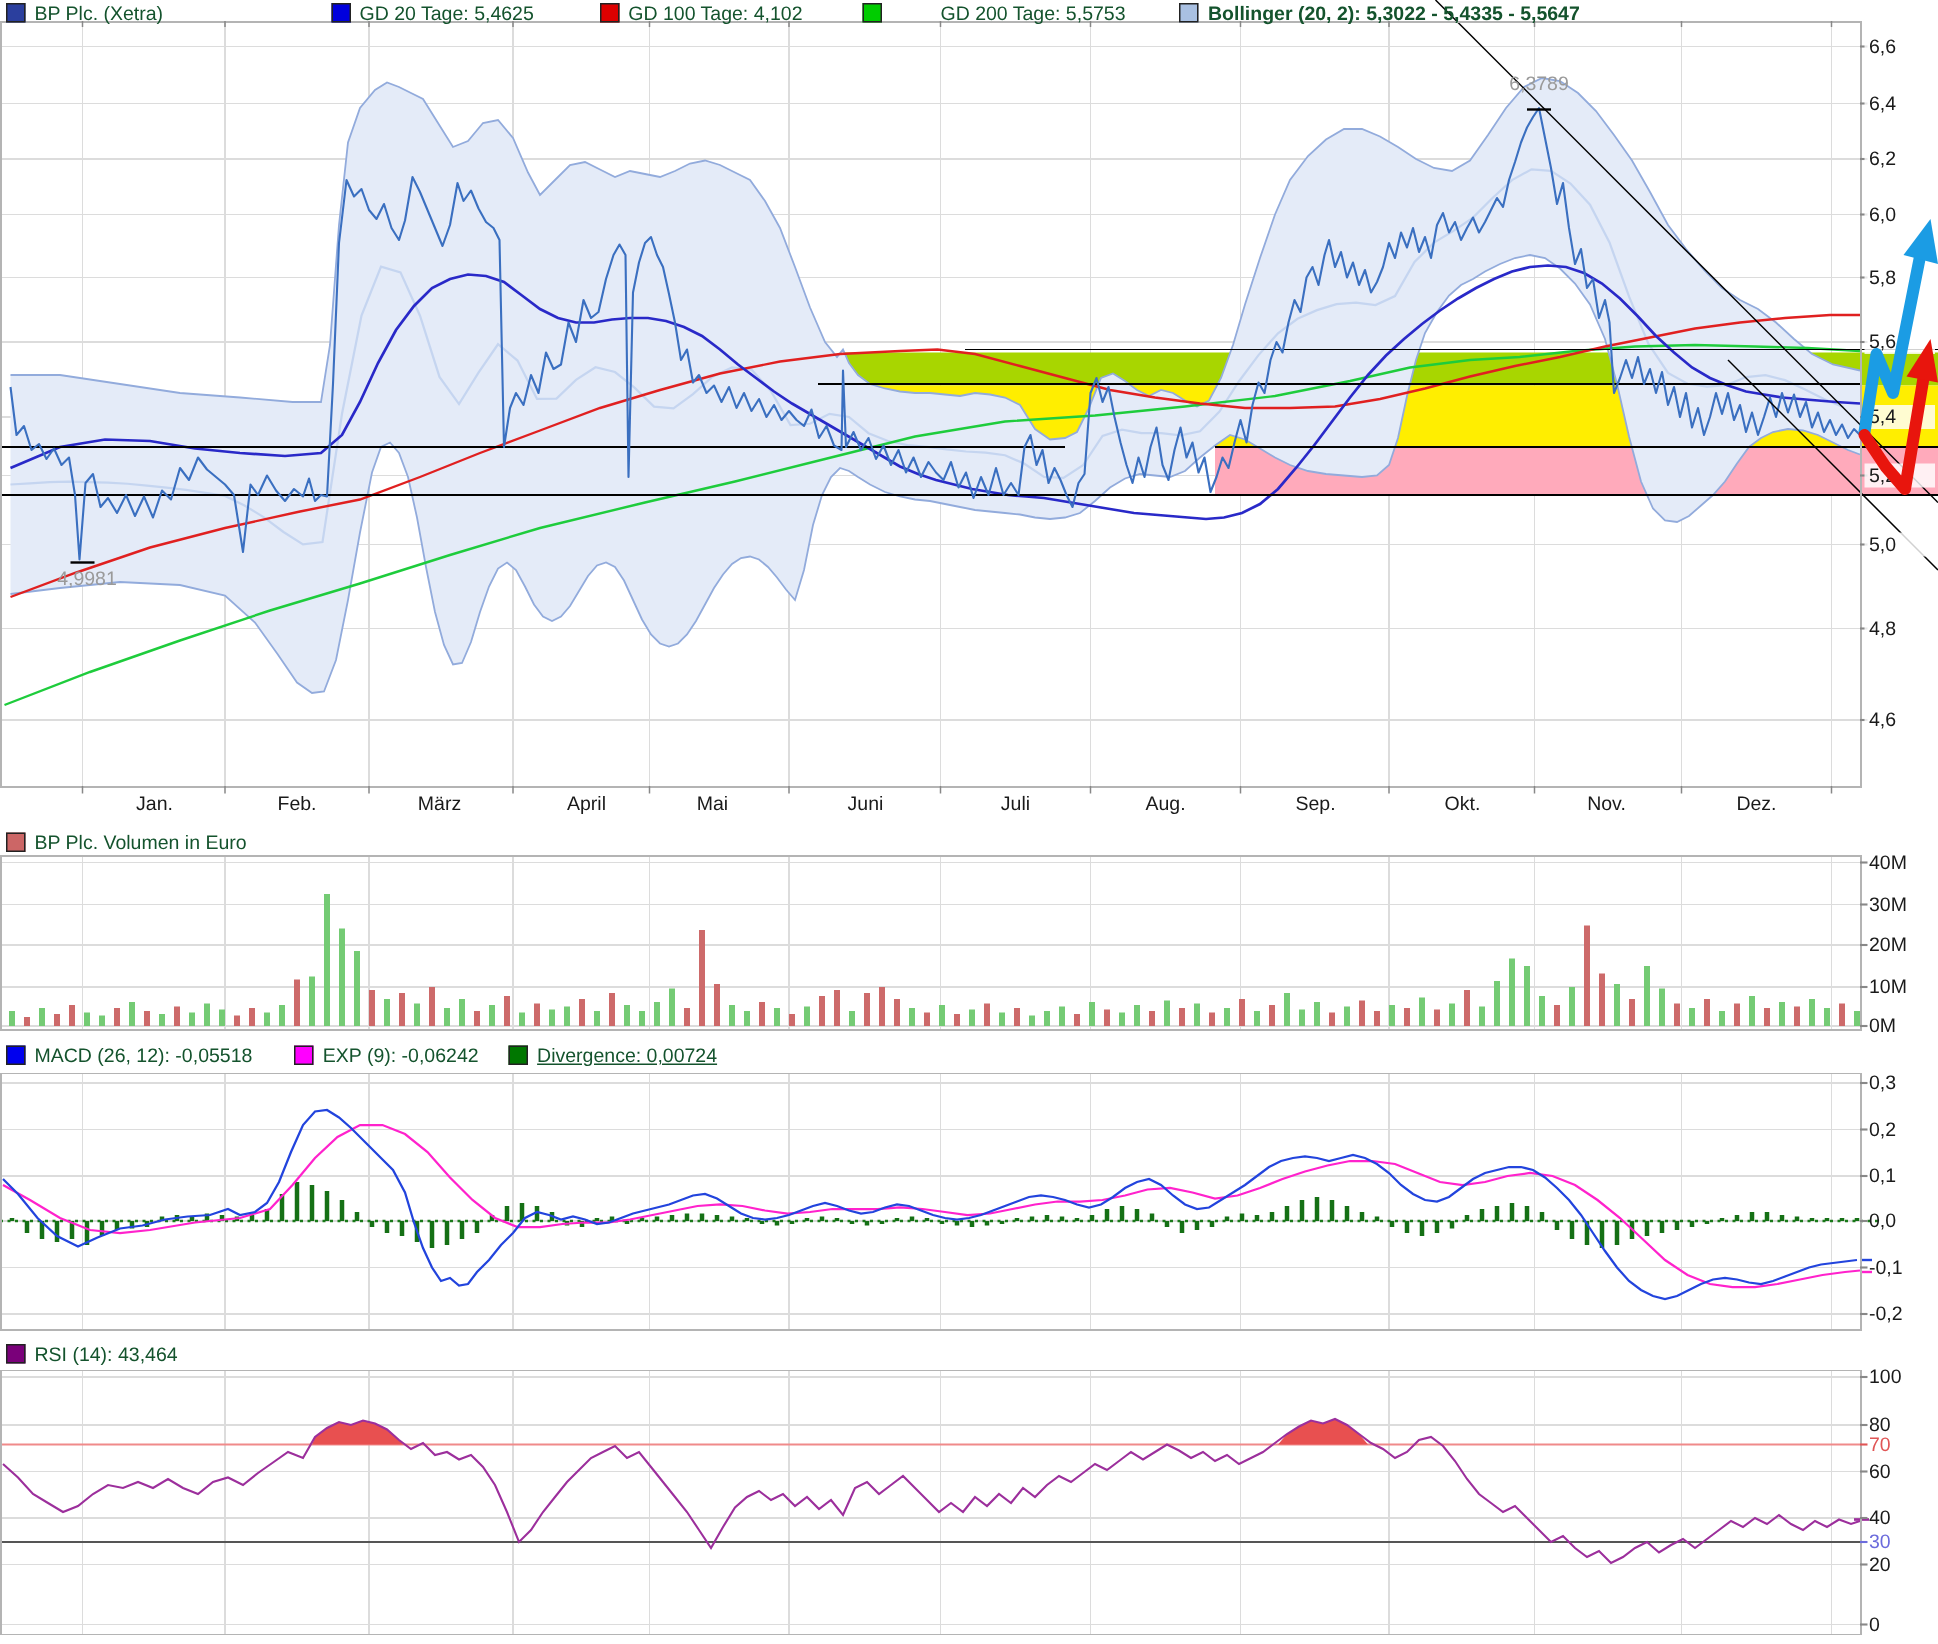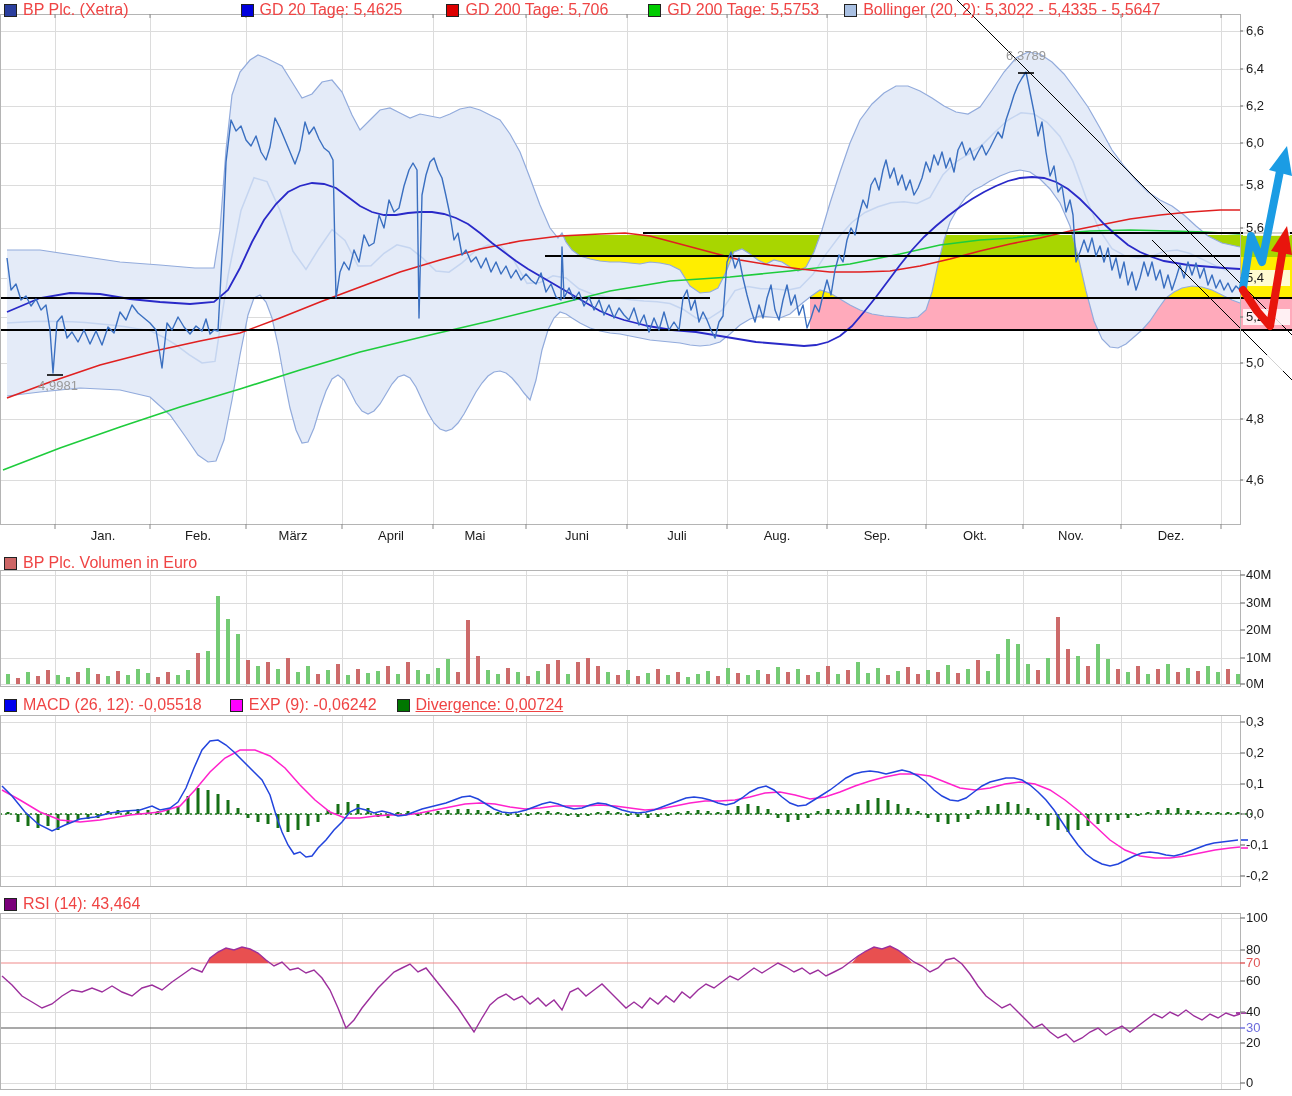--- a/index.html
+++ b/index.html
@@ -1,20 +1,20 @@
 <!DOCTYPE html>
 <html><head>
 <meta charset="utf-8">
 <style>
   html,body{margin:0;padding:0;background:#fff;}
   .wrap{position:relative;width:1292px;height:1096px;background:#fff;
         font-family:"Liberation Sans",sans-serif;overflow:hidden;}
   svg{position:absolute;left:0;top:0;}
   .legend{position:absolute;left:4px;display:flex;align-items:center;
-          font-size:16px;color:#ef4444;white-space:nowrap;}
+          font-size:13px;color:#14532d;white-space:nowrap;}
   .legend .item{display:flex;align-items:center;}
   .legend .sq{width:11px;height:11px;border:1px solid #222;margin-right:6px;flex:0 0 auto;}
   text{font-family:"Liberation Sans",sans-serif;}
 </style>
 </head>
 <body>
 
 <div class="wrap">
   <svg id="chart" width="1292" height="1096">
       <g>
@@ -508,27 +508,27 @@
       <span class="item" style="margin-right: 112px;">
         <i class="sq" style="background: rgb(43, 63, 158);"></i>
         <span>BP Plc. (Xetra)</span>
       </span>
       <span class="item" style="margin-right: 44px;">
         <i class="sq" style="background: rgb(0, 0, 221);"></i>
         <span>GD 20 Tage: 5,4625</span>
       </span>
       <span class="item" style="margin-right: 40px;">
         <i class="sq" style="background: rgb(221, 0, 0);"></i>
-        <span>GD 200 Tage: 5,706</span>
-      </span>
-      <span class="item" style="margin-right: 25px;">
+        <span>GD 100 Tage: 4,102</span>
+      </span>
+      <span class="item" style="margin-right: 36px; gap: 33px;">
         <i class="sq" style="background: rgb(0, 204, 0);"></i>
         <span>GD 200 Tage: 5,5753</span>
       </span>
-      <span class="item" style="margin-right: 0px;">
+      <span class="item" style="margin-right: 0px; font-weight: bold;">
         <i class="sq" style="background: rgb(169, 192, 226);"></i>
         <span>Bollinger (20, 2): 5,3022 - 5,4335 - 5,5647</span>
       </span>
     </div>
   <div class="legend" id="legend-volume" style="top:554px">
       <span class="item" style="margin-right: 0px;">
         <i class="sq" style="background: rgb(204, 102, 102);"></i>
         <span>BP Plc. Volumen in Euro</span>
       </span>
     </div>

